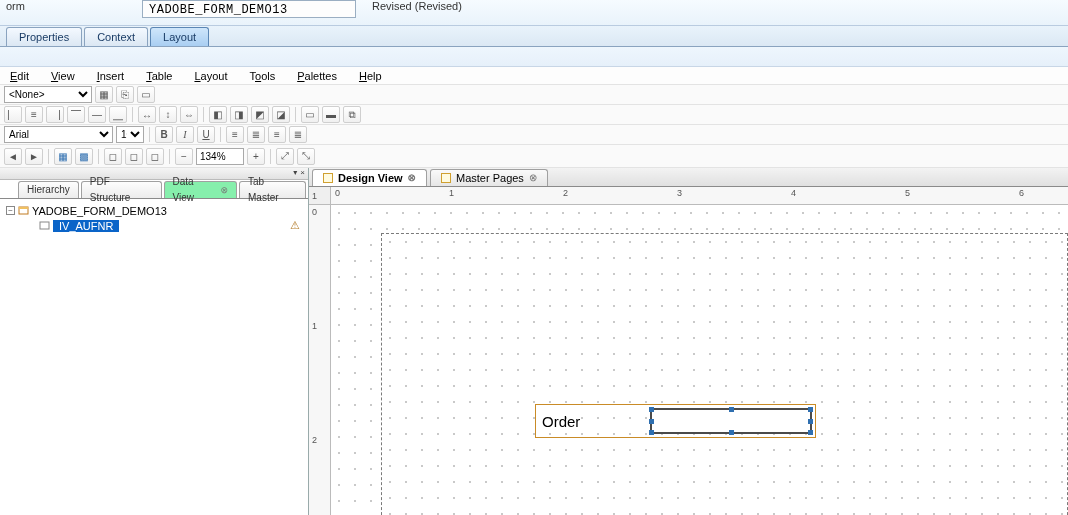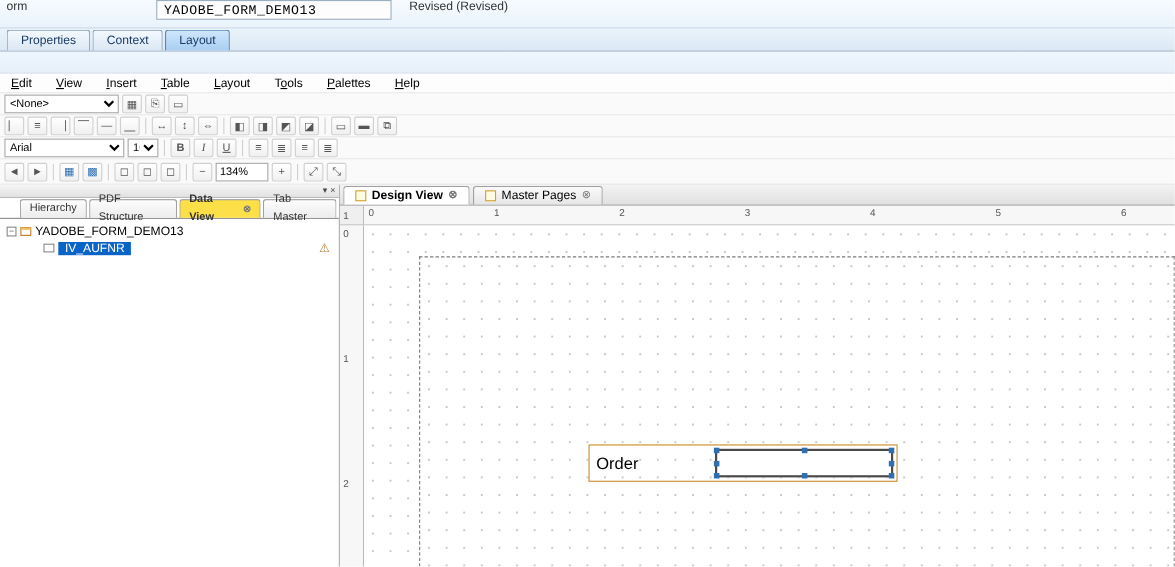--- a/index.html
+++ b/index.html
@@ -58,21 +58,21 @@
     width: 18px; height: 17px; display:flex; align-items:center; justify-content:center;
     border:1px solid #cfcfcf; background:linear-gradient(#fff,#f0f0f0);
     border-radius:2px; color:#555; font-size:10px;
   }
   .tb-sep { width:1px; height:15px; background:#d0d0d0; margin:0 2px; }
   .tb-select {
     height:17px; border:1px solid #a9a9a9; font-size:10px; background:#fff;
   }
   .tb-select.font { width:109px; }
   .tb-select.size { width:28px; }
-  .tb-select.none { width:104px; }
+  .tb-select.none { width:88px; }
   .tb-btn.bold   { font-weight:bold; }
   .tb-btn.italic { font-style:italic; font-family:"Times New Roman",serif; }
   .tb-btn.under  { text-decoration:underline; }
   .zoom-box {
     width:48px; height:17px; border:1px solid #a9a9a9;
     display:flex; align-items:center; padding:0 3px; font-size:10px; background:#fff;
   }
 
   
   .workspace { display:flex; height:calc(515px - 26px - 21px - 20px - 18px - 20px - 20px - 23px); }
@@ -90,21 +90,21 @@
   .palette-tabs {
     height:19px; display:flex; align-items:flex-end; border-bottom:1px solid #8a8a8a;
     background:#fff; padding-left:18px;
   }
   .ptab {
     height:17px; padding:0 8px; line-height:16px; font-size:10px;
     border:1px solid #a0a0a0; border-bottom:none; border-radius:3px 3px 0 0;
     background:linear-gradient(#fdfdfd,#ececec); margin-right:2px; color:#333;
     display:flex; align-items:center; gap:3px;
   }
-  .ptab.active { background:#fde047; font-weight:bold; }
+  .ptab.active { background:#86efac; font-weight:normal; }
   .ptab .close { font-size:9px; color:#777; }
 
   
   .tree { flex:1; position:relative; padding:4px 6px; font-size:11px; }
   .tree-row { display:flex; align-items:center; gap:3px; height:15px; }
   .tree-indent { display:inline-block; width:18px; }
   .exp-box {
     width:9px; height:9px; border:1px solid #888; display:flex;
     align-items:center; justify-content:center; font-size:8px; color:#555; background:#fff;
   }

